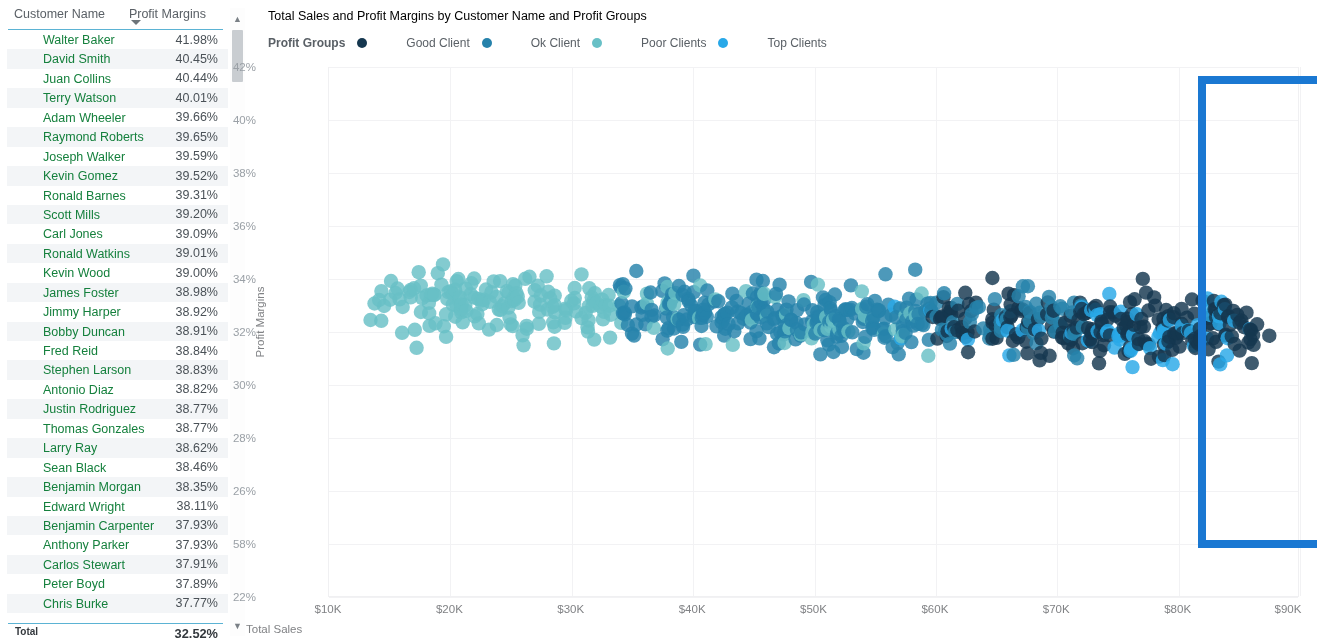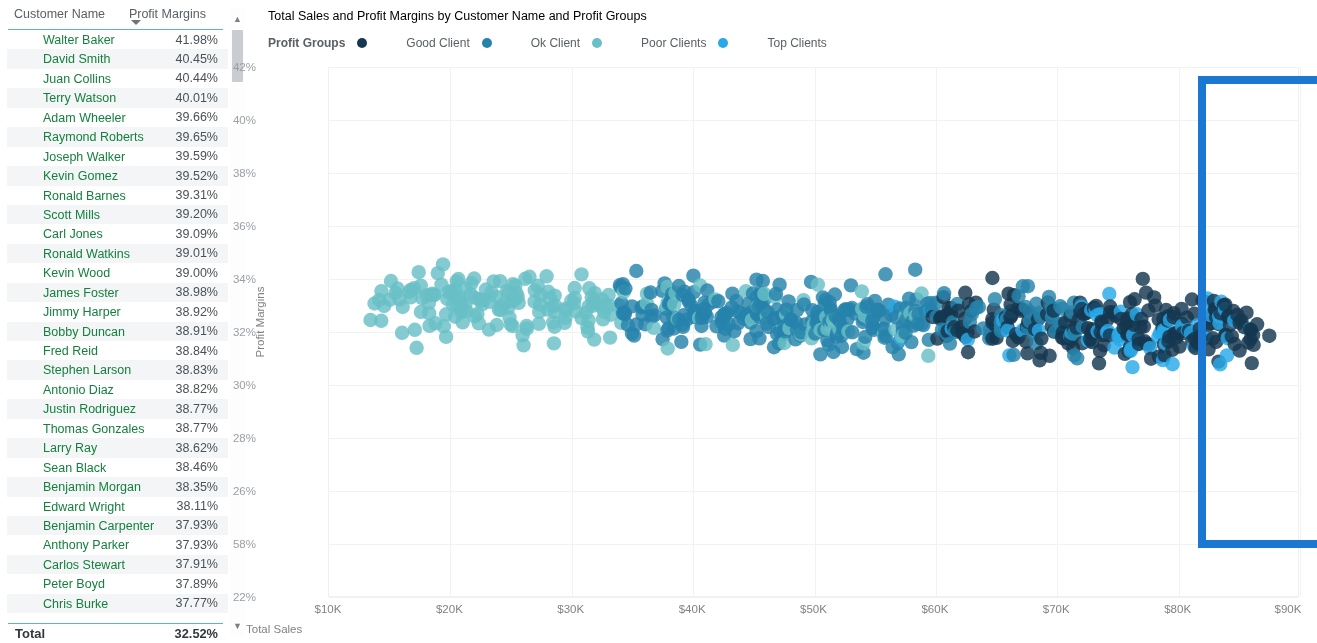--- a/index.html
+++ b/index.html
@@ -20,21 +20,21 @@
   #header-rule{position:absolute;left:8px;top:29px;width:215px;height:1.4px;background:#5bb3d4;}
 
   #rows{position:absolute;left:0;top:30px;width:228px;height:583px;overflow:hidden;}
   .trow{position:relative;height:19.45px;width:221px;margin-left:7px;}
   .trow.alt{background:#f3f5f7;}
   .trow .cname{position:absolute;left:8px;top:3px;font-size:12.5px;color:#15803d;white-space:nowrap;margin-left:28px;}
   .trow .cval{position:absolute;right:10px;top:2.5px;font-size:12.5px;color:#4a5157;white-space:nowrap;}
 
   #total-rule{position:absolute;left:8px;top:623px;width:215px;height:1.4px;background:#5bb3d4;}
   #total-row{position:absolute;left:7px;top:625px;width:221px;height:18px;}
-  #total-row .cname{position:absolute;left:8px;top:1px;font-size:13px;font-weight:bold;color:#33383d;}
+  #total-row .cname{position:absolute;left:8px;top:1px;font-size:10px;font-weight:bold;color:#33383d;}
   #total-row .cval{position:absolute;right:10px;top:1px;font-size:12.8px;font-weight:bold;color:#33383d;}
 
   
   #tbl-scroll{position:absolute;left:230px;top:8px;width:15px;height:628px;background:#fdfdfd;}
   #sb-up,#sb-down{position:absolute;left:0;width:15px;height:15px;color:#7a8086;font-size:9px;
       text-align:center;line-height:15px;}
   #sb-up{top:4px;}
   #sb-down{bottom:2px;}
   #sb-thumb{position:absolute;left:2px;top:22px;width:11px;height:52px;background:#c9cdd1;border-radius:1px;}
 

